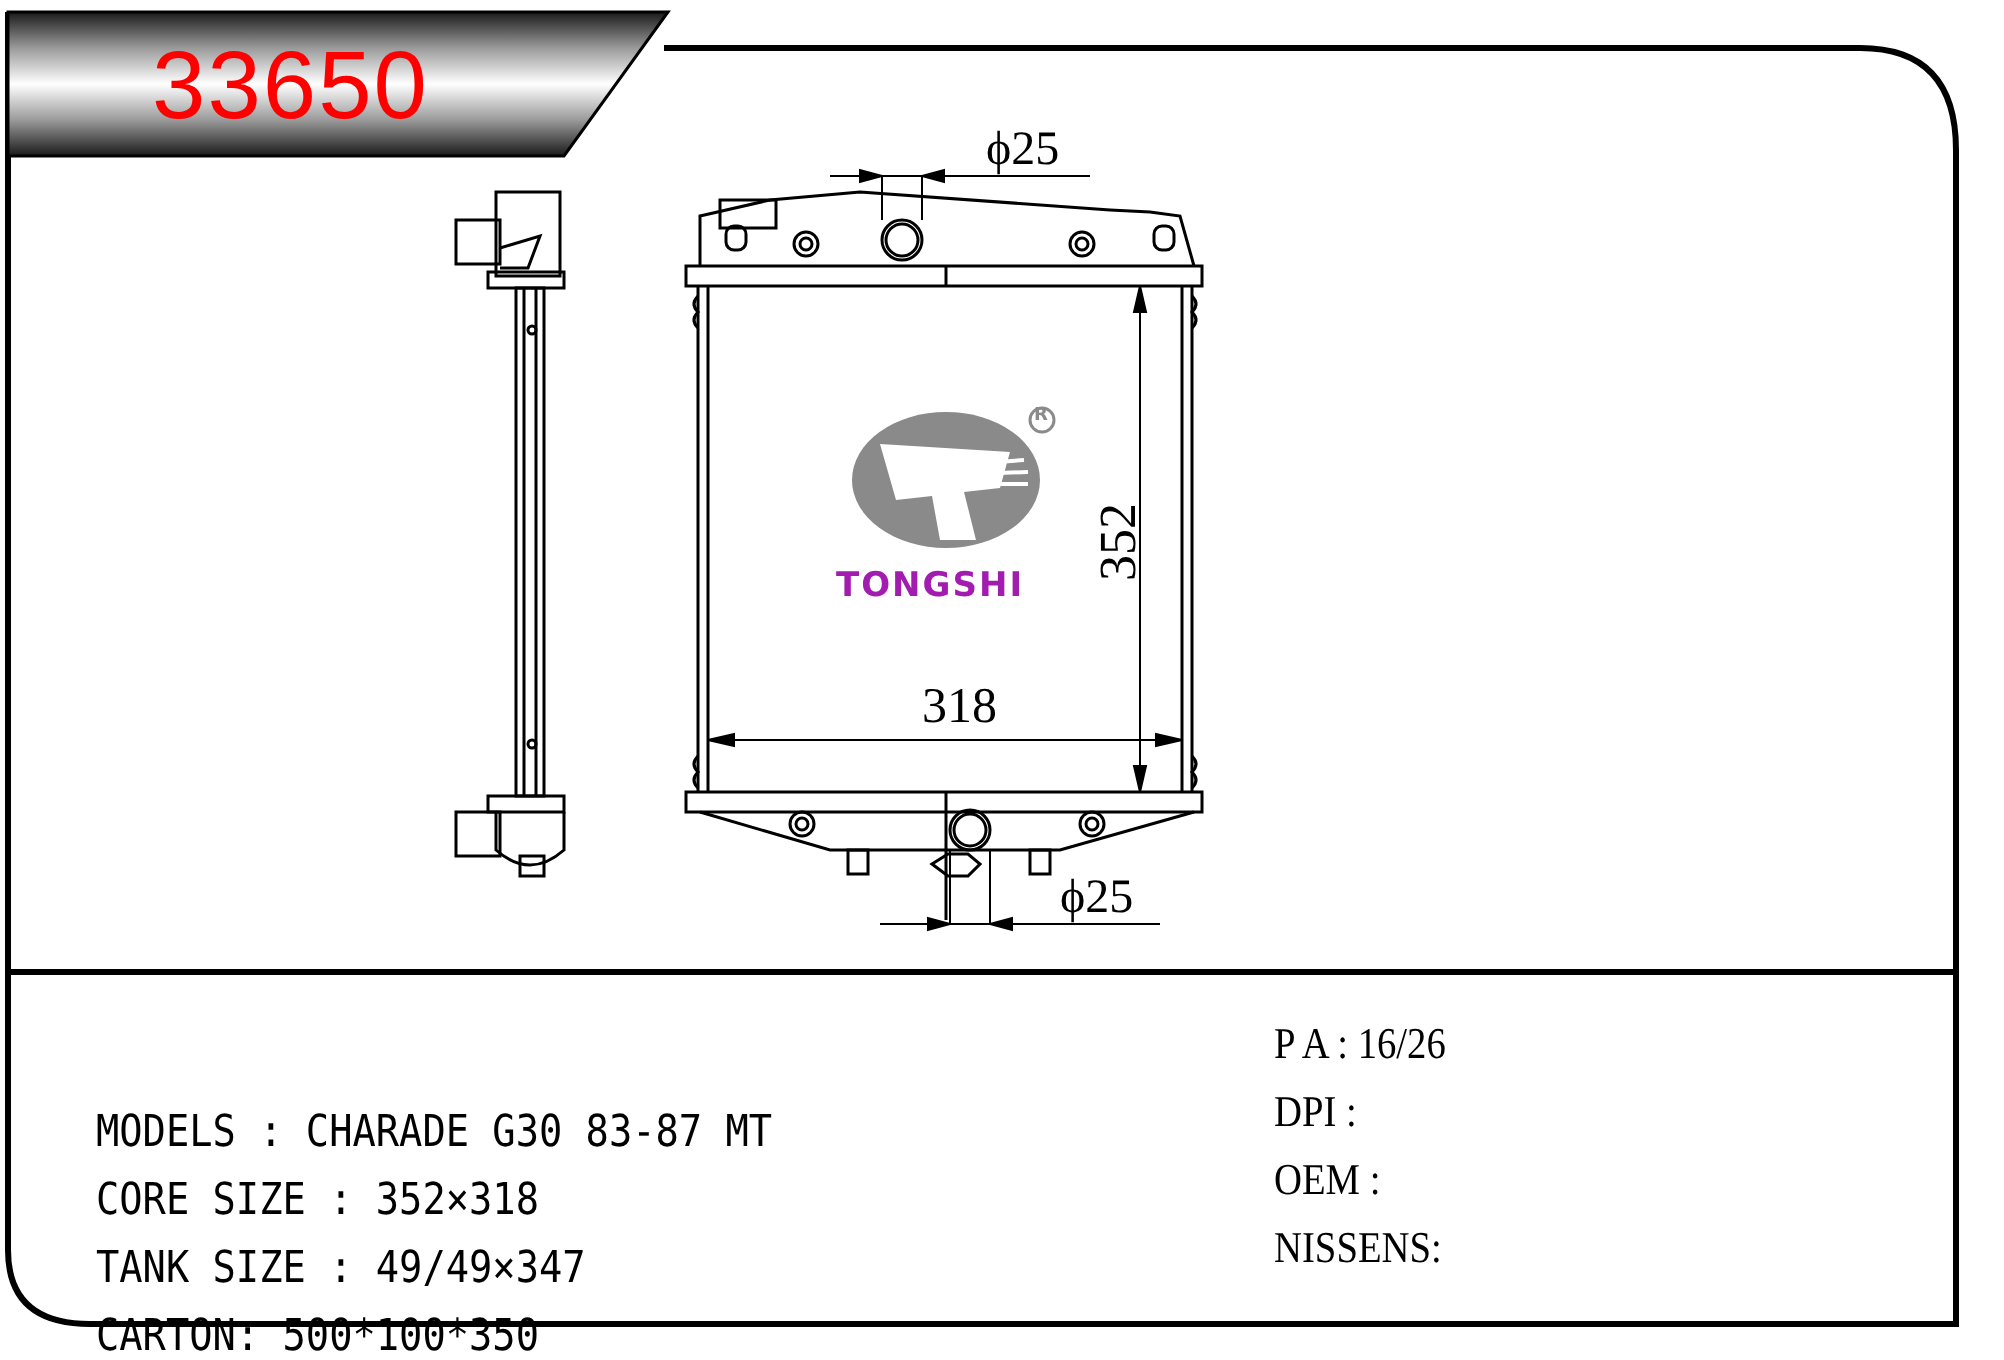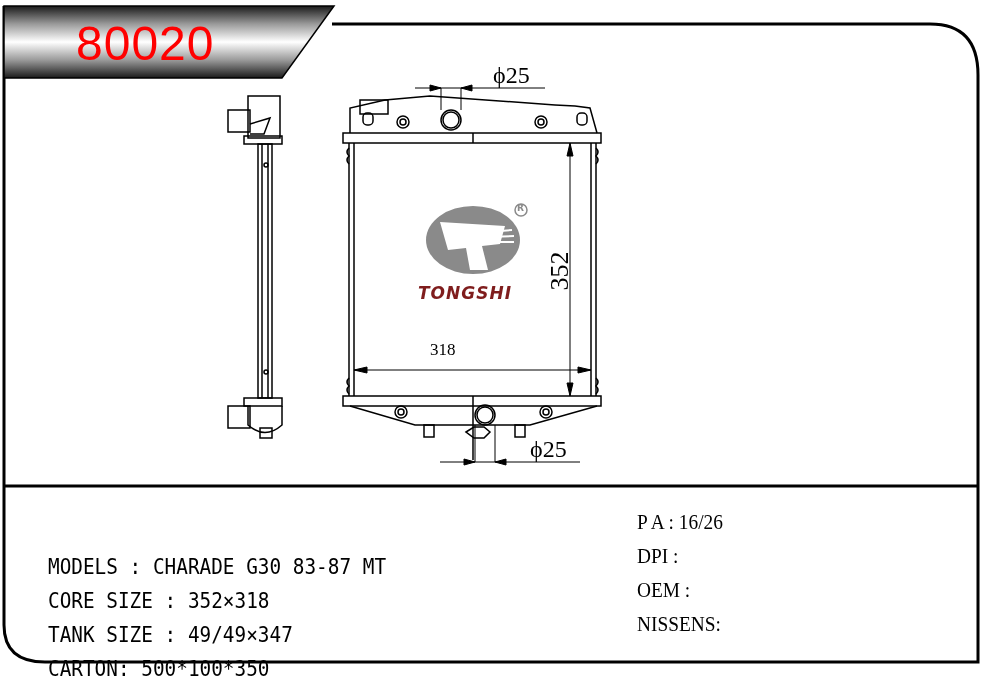--- a/index.html
+++ b/index.html
@@ -28,21 +28,21 @@
   </defs>
 
   <path d="M4 6 L4 625 Q4 662 45 662 L978 662 L978 75 Q978 24 930 24 L332 24" fill="none" stroke="#000" stroke-width="3"></path>
 
   <line x1="4" y1="486" x2="978" y2="486" stroke="#000" stroke-width="3"></line>
 
   <polygon points="4,6 334,6 282,78 4,78" fill="url(#bannerGrad)" stroke="#000" stroke-width="1.5"></polygon>
 </svg>
 
 <div class="title-banner">
-  <div class="title-text">80020</div>
+  <div class="title-text">33650</div>
 </div>
 
 <svg class="frame" viewBox="0 0 1002 680" xmlns="http://www.w3.org/2000/svg" style="pointer-events:none">
   <g stroke="#000" stroke-width="1.5" fill="none">
 
     <g>
       <rect x="248" y="96" width="32" height="42"></rect>
       <rect x="228" y="110" width="22" height="22"></rect>
       <path d="M250 124 L270 118 L264 134 L250 134"></path>
       <rect x="244" y="136" width="38" height="8"></rect>
@@ -130,22 +130,22 @@
       <line x1="486" y1="237" x2="514" y2="236"></line>
       <line x1="486" y1="242" x2="514" y2="242"></line>
     </g>
     <circle cx="521" cy="210" r="6" fill="none" stroke="#8a8a8a" stroke-width="1.5"></circle>
   </g>
 </svg>
 
 <div class="dim-label" style="left:493px; top:62px; font-size:24px;">ϕ25</div>
 <div class="dim-label" style="left:530px; top:436px; font-size:24px;">ϕ25</div>
 <div class="dim-label" style="left:540px; top:256px; font-size:26px; transform: rotate(-90deg); transform-origin: center;">352</div>
-<div class="dim-label" style="left:430px; top:340px; font-size:17px;">318</div>
-<div style="position:absolute; left:418px; top:283px; font-family:'DejaVu Sans', sans-serif; font-weight:bold; font-style:italic; font-size:17px; color:#7f1d1d; letter-spacing:1px;">TONGSHI</div>
+<div class="dim-label" style="left:461px; top:340px; font-size:25px;">318</div>
+<div style="position:absolute; left:418px; top:283px; font-family:'DejaVu Sans', sans-serif; font-weight:bold; font-size:17px; color:#a21caf; letter-spacing:1px;">TONGSHI</div>
 <div style="position:absolute; left:517px; top:203px; font-size:9px; color:#8a8a8a; font-family:'DejaVu Sans', sans-serif; font-weight:bold;">R</div>
 
 <div class="info-block info-left">
   <div class="info-line"><span>MODELS</span><span> : </span><span>CHARADE G30 83-87 MT</span></div>
   <div class="info-line"><span>CORE SIZE</span><span> : </span><span>352×318</span></div>
   <div class="info-line"><span>TANK SIZE</span><span> : </span><span>49/49×347</span></div>
   <div class="info-line"><span>CARTON</span><span>: </span><span>500*100*350</span></div>
 </div>
 
 <div class="info-block info-right">

